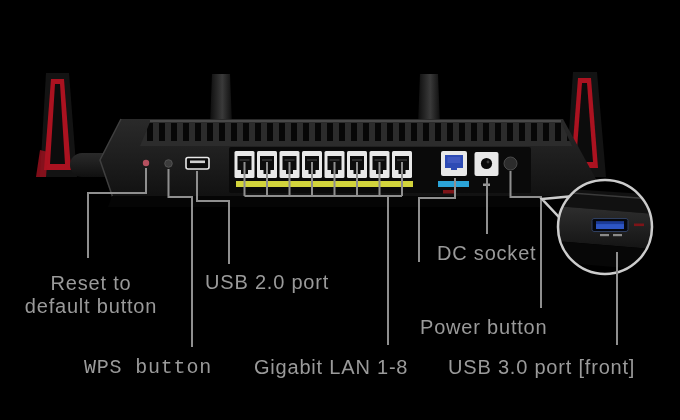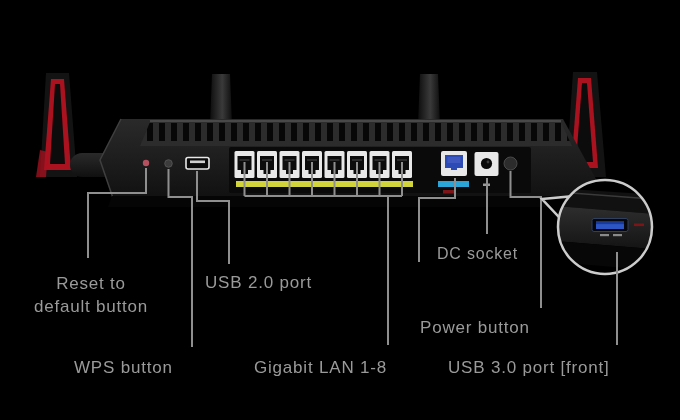--- a/index.html
+++ b/index.html
@@ -5,28 +5,28 @@
   html,body{margin:0;padding:0;background:#000;}
   .canvas{
     position:relative;width:680px;height:420px;overflow:hidden;
     background:var(--background,#000);
     font-family:"Liberation Sans",sans-serif;
   }
   .canvas svg{position:absolute;left:0;top:0;}
   .label{
     position:absolute;color:var(--label-text,#9a9a9a);
     font-weight:300;letter-spacing:.8px;white-space:pre-line;
-    font-size:17px;line-height:23px;
+    font-size:20px;line-height:23px;
   }
   .lbl-reset{left:5px;top:272px;width:172px;text-align:center;}
   .lbl-usb2{left:205px;top:271px;}
   .lbl-wan{left:402px;top:272px;}
-  .lbl-dc{left:437px;top:242px;font-size:16px;}
+  .lbl-dc{left:437px;top:242px;font-size:20px;}
   .lbl-power{left:420px;top:316px;}
-  .lbl-wps{left:74px;top:356px;}
+  .lbl-wps{left:84px;top:356px;font-family:Liberation Mono, monospace;}
   .lbl-lan{left:238px;top:356px;margin-left:16px;}
   .lbl-usb3{left:448px;top:356px;text-align:center;}
   
   .c-line{stroke:var(--callout-line,#8f8f8f);stroke-width:2;fill:none;}
   .c-red{fill:var(--antenna-red,#ab1220);}
   .c-frame{fill:var(--port-frame,#e8e8e8);}
   .c-lanstrip{fill:var(--lan-accent,#d2d43c);}
   .c-wanstrip{fill:var(--wan-accent,#2ba4d8);}
   .c-resetdot{fill:var(--reset-dot,#b5505f);}
   .c-wanblue{fill:var(--wan-port-blue,#2d4bb4);}

